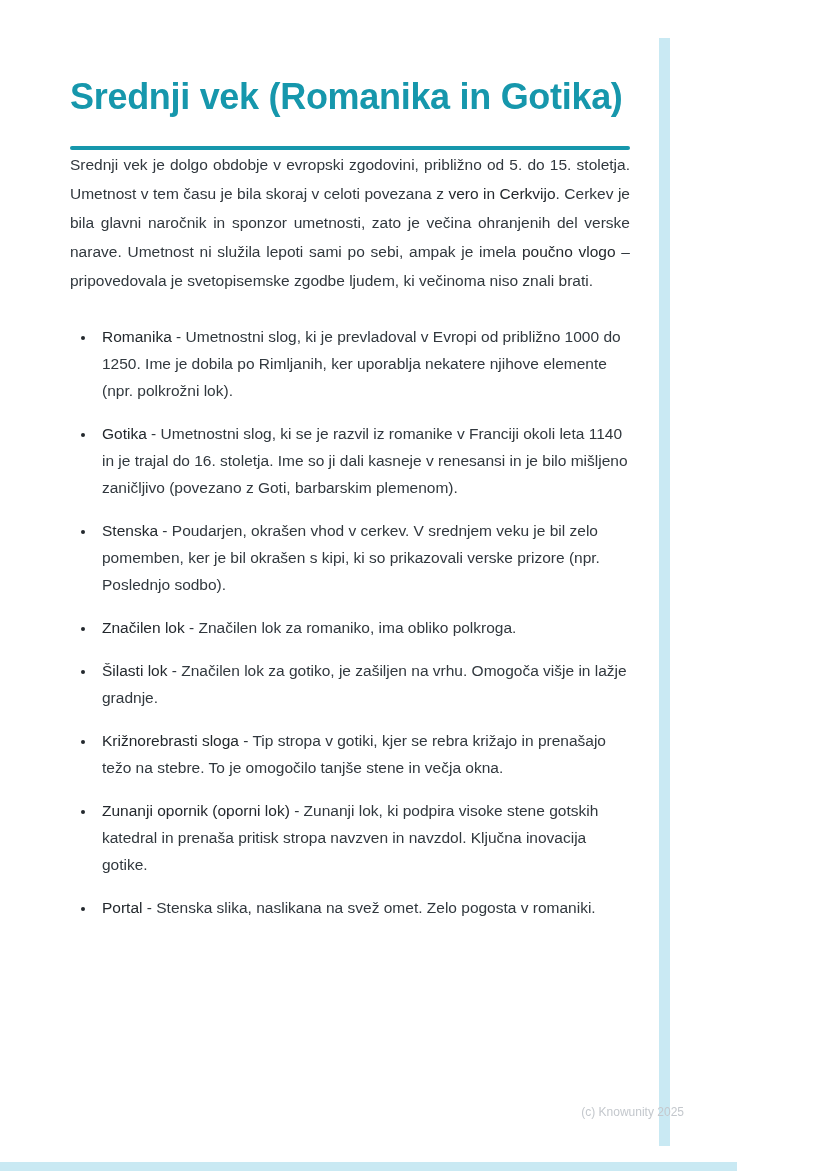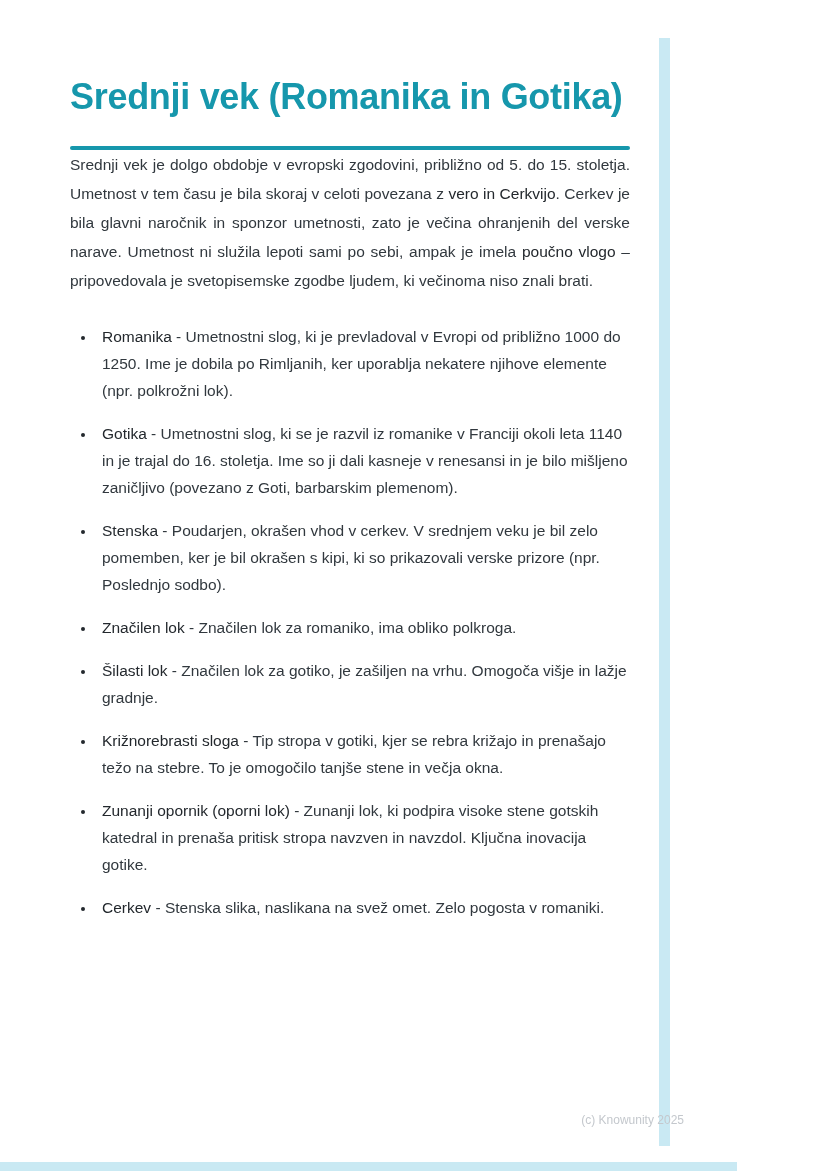--- a/index.html
+++ b/index.html
@@ -85,21 +85,21 @@
     padding-left:6px;
     color:var(--c-body);
   }
   ul.def-list li::marker{
     color:var(--c-strong);
     font-size:14px;
   }
   .footer-credit{
     position:absolute;
     right:56px;
-    bottom:44px;
+    bottom:52px;
     font-size:12px;
     color:var(--c-footer);
   }
 </style>
 </head>
 <body>
 
 <div class="page">
 
   <div class="edge-right"></div>
@@ -118,21 +118,21 @@
 
     <section>
       <ul class="def-list" id="terms-list">
           <li><strong>Romanika</strong><span> - Umetnostni slog, ki je prevladoval v Evropi od približno 1000 do 1250. Ime je dobila po Rimljanih, ker uporablja nekatere njihove elemente (npr. polkrožni lok).</span></li>
           <li><strong>Gotika</strong><span> - Umetnostni slog, ki se je razvil iz romanike v Franciji okoli leta 1140 in je trajal do 16. stoletja. Ime so ji dali kasneje v renesansi in je bilo mišljeno zaničljivo (povezano z Goti, barbarskim plemenom).</span></li>
           <li><strong>Stenska</strong><span> - Poudarjen, okrašen vhod v cerkev. V srednjem veku je bil zelo pomemben, ker je bil okrašen s kipi, ki so prikazovali verske prizore (npr. Poslednjo sodbo).</span></li>
           <li><strong>Značilen lok</strong><span> - Značilen lok za romaniko, ima obliko polkroga.</span></li>
           <li><strong>Šilasti lok</strong><span> - Značilen lok za gotiko, je zašiljen na vrhu. Omogoča višje in lažje gradnje.</span></li>
           <li><strong>Križnorebrasti sloga</strong><span> - Tip stropa v gotiki, kjer se rebra križajo in prenašajo težo na stebre. To je omogočilo tanjše stene in večja okna.</span></li>
           <li><strong>Zunanji opornik (oporni lok)</strong><span> - Zunanji lok, ki podpira visoke stene gotskih katedral in prenaša pritisk stropa navzven in navzdol. Ključna inovacija gotike.</span></li>
-          <li><strong>Cerkev</strong><span> - Stenska slika, naslikana na svež omet. Zelo pogosta v romaniki.</span></li>
+          <li><strong>Portal</strong><span> - Stenska slika, naslikana na svež omet. Zelo pogosta v romaniki.</span></li>
         </ul>
     </section>
 
   </main>
 
   <div class="footer-credit">(c) Knowunity 2025</div>
 
 </div>
 
 </body></html>

